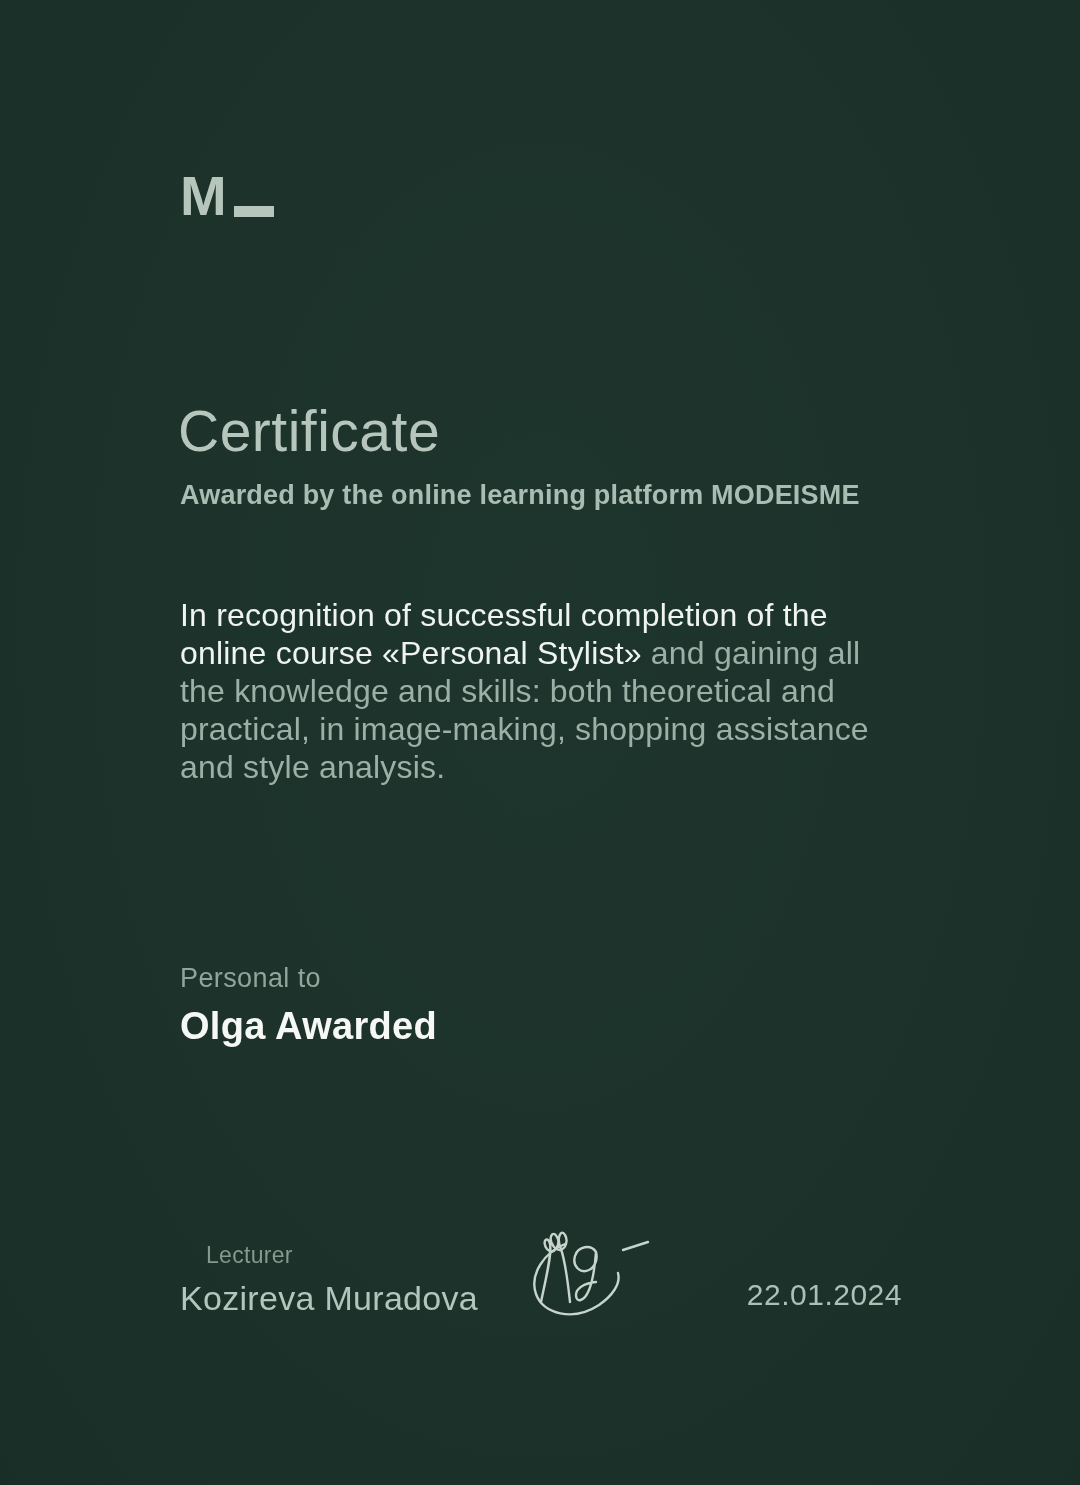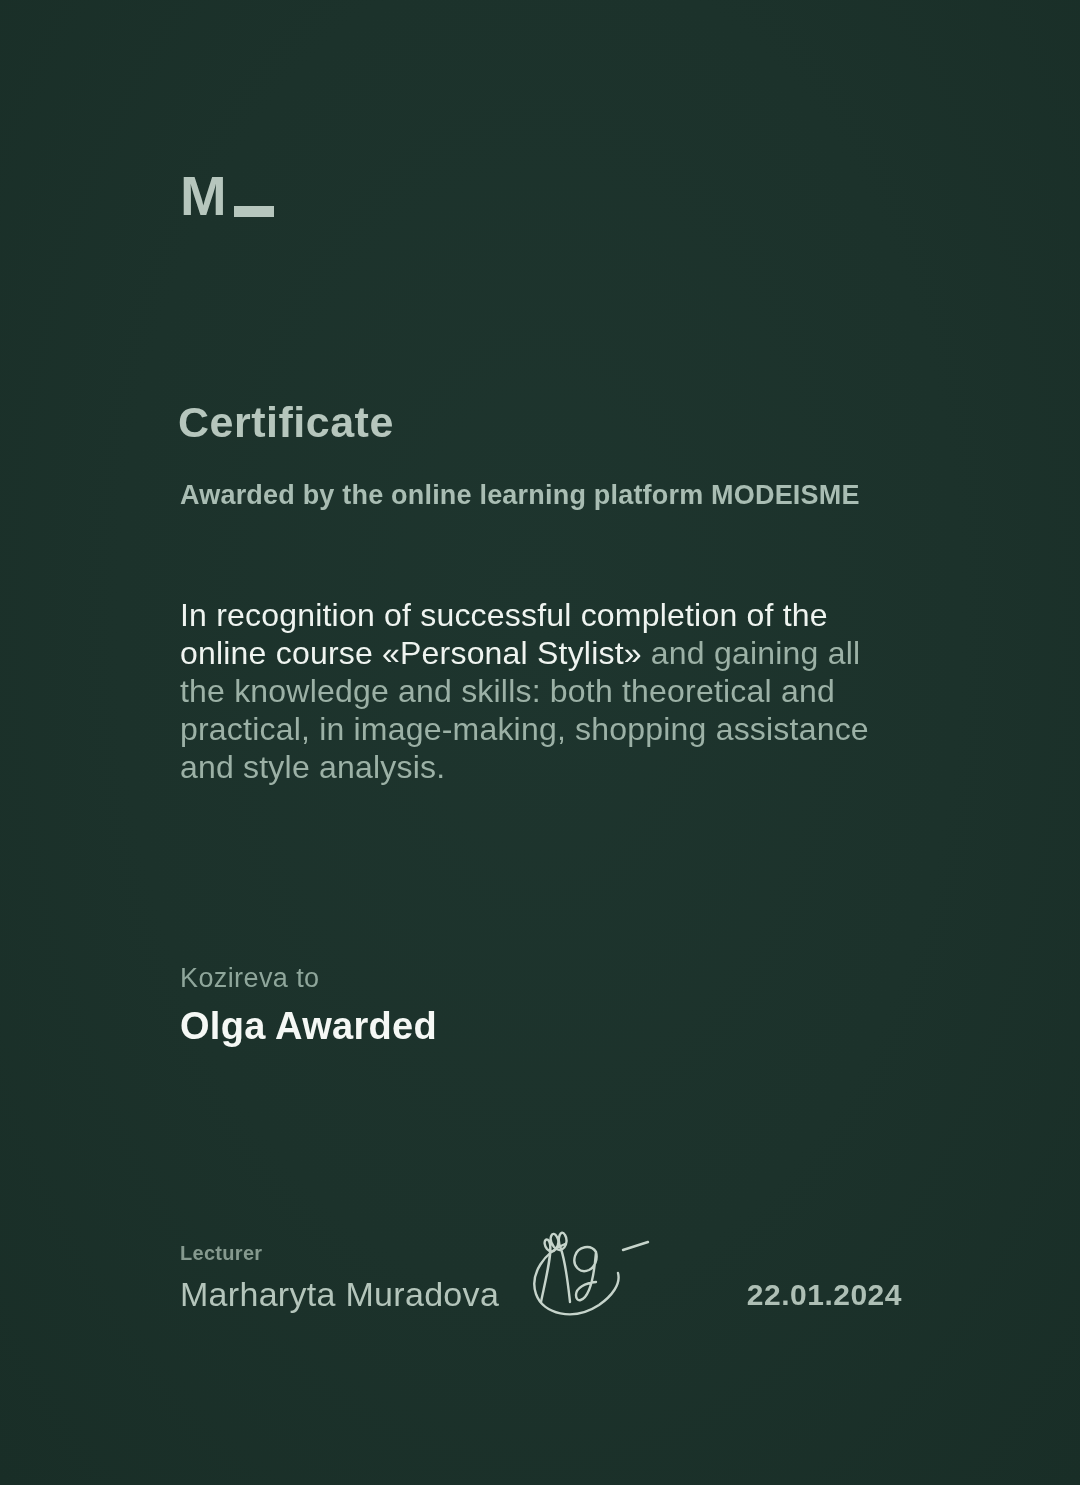--- a/index.html
+++ b/index.html
@@ -36,22 +36,22 @@
     background: #b6c6bd;
     margin-left: 7px;
     margin-bottom: 5px;
   }
 
   
   .title {
     position: absolute;
     left: 178px;
     top: 398px;
-    font-size: 43px;
-    font-weight: 700;
+    font-size: 57px;
+    font-weight: 400;
     letter-spacing: 0.5px;
     color: #b6c6bd;
   }
   .subtitle {
     position: absolute;
     left: 180px;
     top: 468px;
     font-size: 27px;
     font-weight: 600;
     letter-spacing: 0.2px;
@@ -85,24 +85,25 @@
     margin-top: 11px;
     font-size: 38px;
     font-weight: 600;
     letter-spacing: 0.3px;
     color: #f5f8f5;
   }
 
   
   .footer-lecturer { position: absolute; left: 180px; top: 1242px; }
   .lecturer-label {
-    font-size: 20px;
-    font-weight: 700;
+    font-size: 23px;
+    font-weight: 400;
     letter-spacing: 0.3px;
     color: #85998e;
+    margin-left: 26px;
   }
   .lecturer-name {
     margin-top: 10px;
     font-size: 34px;
     font-weight: 500;
     letter-spacing: 0.3px;
     color: #b4c5bb;
   }
 
   .signature {
@@ -112,21 +113,21 @@
     width: 170px;
     height: 140px;
   }
   .signature svg { display: block; width: 100%; height: 100%; }
 
   .date {
     position: absolute;
     right: 178px;
     top: 1278px;
     font-size: 30px;
-    font-weight: 700;
+    font-weight: 400;
     letter-spacing: 0.5px;
     color: #aebfb5;
     text-align: right;
   }
 </style>
 </head>
 <body>
 
 <div class="certificate">
 
@@ -134,27 +135,27 @@
     <span class="logo-m">M</span>
     <span class="logo-underscore"></span>
   </div>
 
   <h1 class="title">Certificate</h1>
   <div class="subtitle">Awarded by the online learning platform MODEISME</div>
 
   <p class="body-text"><span class="body-highlight">In recognition of successful completion of the online course «Personal Stylist»</span><span class="body-rest"> and gaining all the knowledge and skills: both theoretical and practical, in image-making, shopping assistance and style analysis.</span></p>
 
   <div class="presented">
-    <div class="presented-label">Kozireva to</div>
+    <div class="presented-label">Personal to</div>
     <div class="presented-name">Olga Awarded</div>
   </div>
 
   <div class="footer-lecturer">
     <div class="lecturer-label">Lecturer</div>
-    <div class="lecturer-name">Marharyta Muradova</div>
+    <div class="lecturer-name">Kozireva Muradova</div>
   </div>
 
   <div class="signature">
     <svg viewBox="0 0 170 140" fill="none" xmlns="http://www.w3.org/2000/svg">
 
       <path d="M 60 52 C 40 60, 24 82, 31 102 C 38 122, 68 130, 94 113 C 107 104, 116 92, 113 81" stroke="#c6d4cb" stroke-width="2.4" stroke-linecap="round"></path>
 
       <path d="M 36 110 C 41 86, 47 62, 45 52 C 43 43, 36 49, 42 57 C 49 65, 56 52, 52 45
                C 48 37, 42 46, 49 55 C 57 64, 65 51, 60 43 C 56 36, 51 46, 56 57
                C 61 72, 63 92, 65 110" stroke="#c6d4cb" stroke-width="2.4" stroke-linecap="round"></path>

